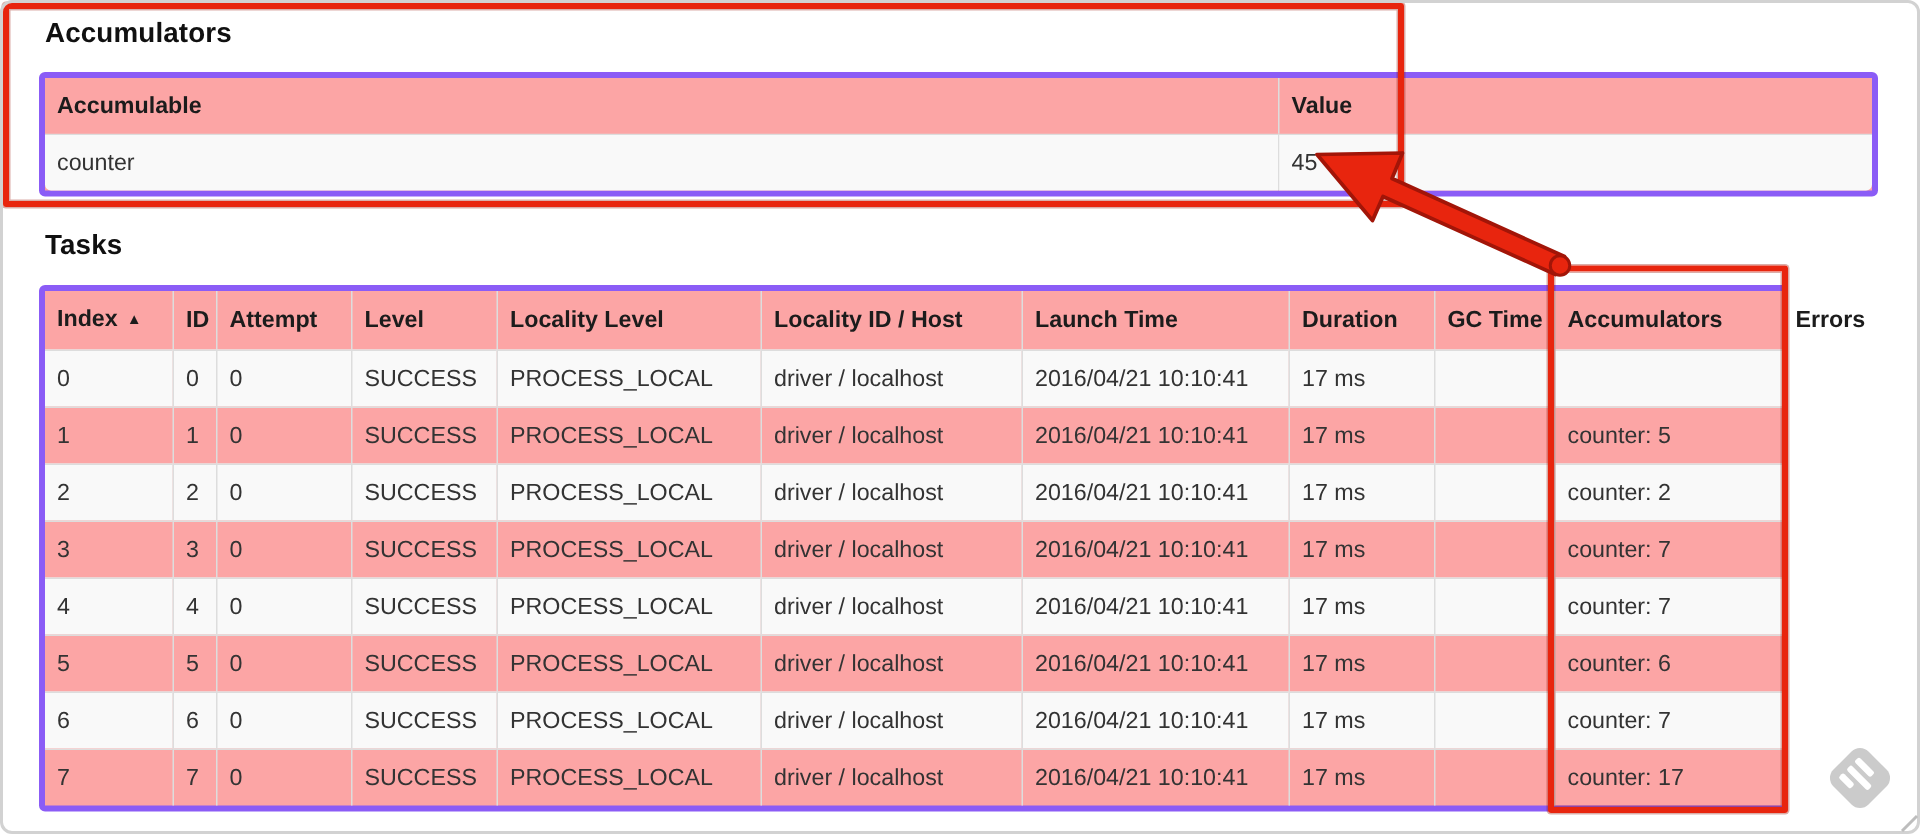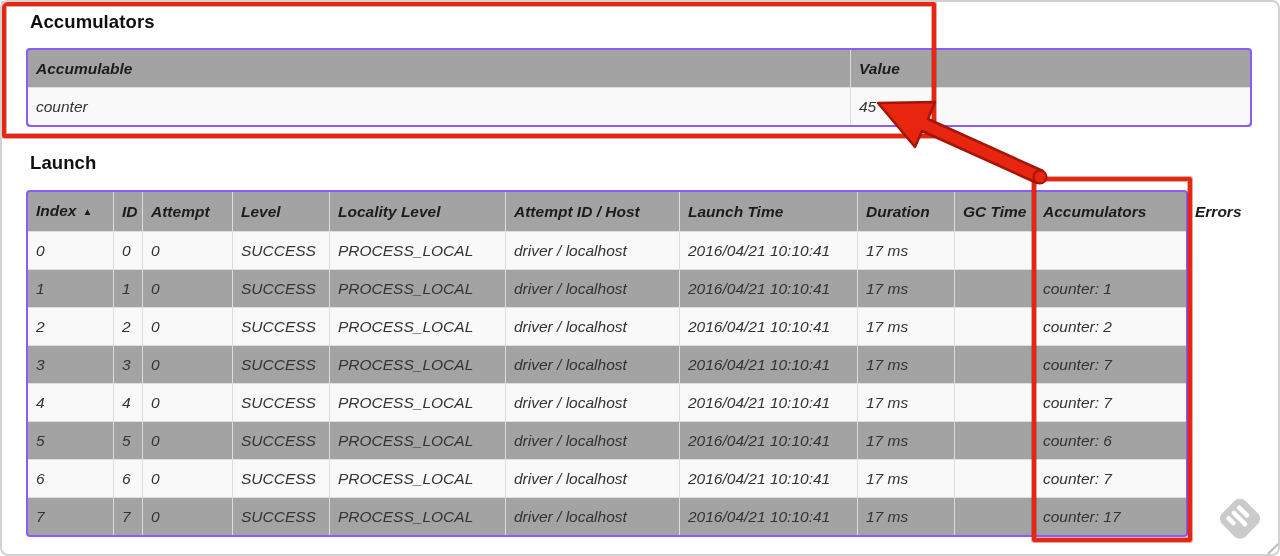--- a/index.html
+++ b/index.html
@@ -15,22 +15,22 @@
   }
   h4.sec-title{
     position:absolute;margin:0;font-size:18.5px;font-weight:bold;color:#101010;
     letter-spacing:.1px;
   }
   #acc-title{left:30px;top:11px;}
   #tasks-title{left:30px;top:152px;}
 
   table.tbl{
     position:absolute;border-collapse:separate;border-spacing:0;table-layout:fixed;
-    border:2px solid #8b5cf6;border-radius:4px;background:#a3a3a3;
-    font-size:15.5px;color:#333;font-style:italic;
+    border:4px solid #8b5cf6;border-radius:4px;background:#fca5a5;
+    font-size:15.5px;color:#333;
   }
   .tbl th,.tbl td{
     box-sizing:border-box;padding:8px 8px;line-height:21px;text-align:left;
     border-left:1px solid #dddddd;border-top:1px solid #dddddd;
     white-space:nowrap;overflow:visible;font-weight:normal;
   }
   .tbl th{font-weight:bold;color:#1c1c1c;border-top:none;}
   .tbl th:first-child,.tbl td:first-child{border-left:none;}
   .tbl tbody tr:nth-child(odd) td{background:#f9f9f9;}
   .tbl tr:last-child td:first-child{border-bottom-left-radius:4px;}
@@ -74,21 +74,21 @@
     </tr>
   </thead>
   <tbody>
       <tr>
         <td>counter</td>
         <td>45</td>
       </tr>
     </tbody>
 </table>
 
-<h4 class="sec-title" id="tasks-title">Launch</h4>
+<h4 class="sec-title" id="tasks-title">Tasks</h4>
 
 <table class="tbl" id="tasks-table">
   <colgroup>
     <col style="width:85px">
       <col style="width:29px">
       <col style="width:90px">
     <col style="width:97px">
       <col style="width:176px">
       <col style="width:174px">
     <col style="width:178px">
@@ -99,21 +99,21 @@
   </colgroup>
   <thead>
     <tr>
       <th>
         <span>Index</span><span class="sort-icon">▲</span>
       </th>
       <th>ID</th>
       <th>Attempt</th>
       <th>Level</th>
       <th>Locality Level</th>
-      <th>Attempt ID / Host</th>
+      <th>Locality ID / Host</th>
       <th>Launch Time</th>
       <th>Duration</th>
       <th>GC Time</th>
       <th>Accumulators</th>
       <th>Errors</th>
     </tr>
   </thead>
   <tbody>
       <tr>
         <td>0</td>
@@ -131,21 +131,21 @@
       <tr>
         <td>1</td>
         <td>1</td>
         <td>0</td>
         <td>SUCCESS</td>
         <td>PROCESS_LOCAL</td>
         <td>driver / localhost</td>
         <td>2016/04/21 10:10:41</td>
         <td>17 ms</td>
         <td></td>
-        <td>counter: 1</td>
+        <td>counter: 5</td>
         <td></td>
       </tr>
       <tr>
         <td>2</td>
         <td>2</td>
         <td>0</td>
         <td>SUCCESS</td>
         <td>PROCESS_LOCAL</td>
         <td>driver / localhost</td>
         <td>2016/04/21 10:10:41</td>

